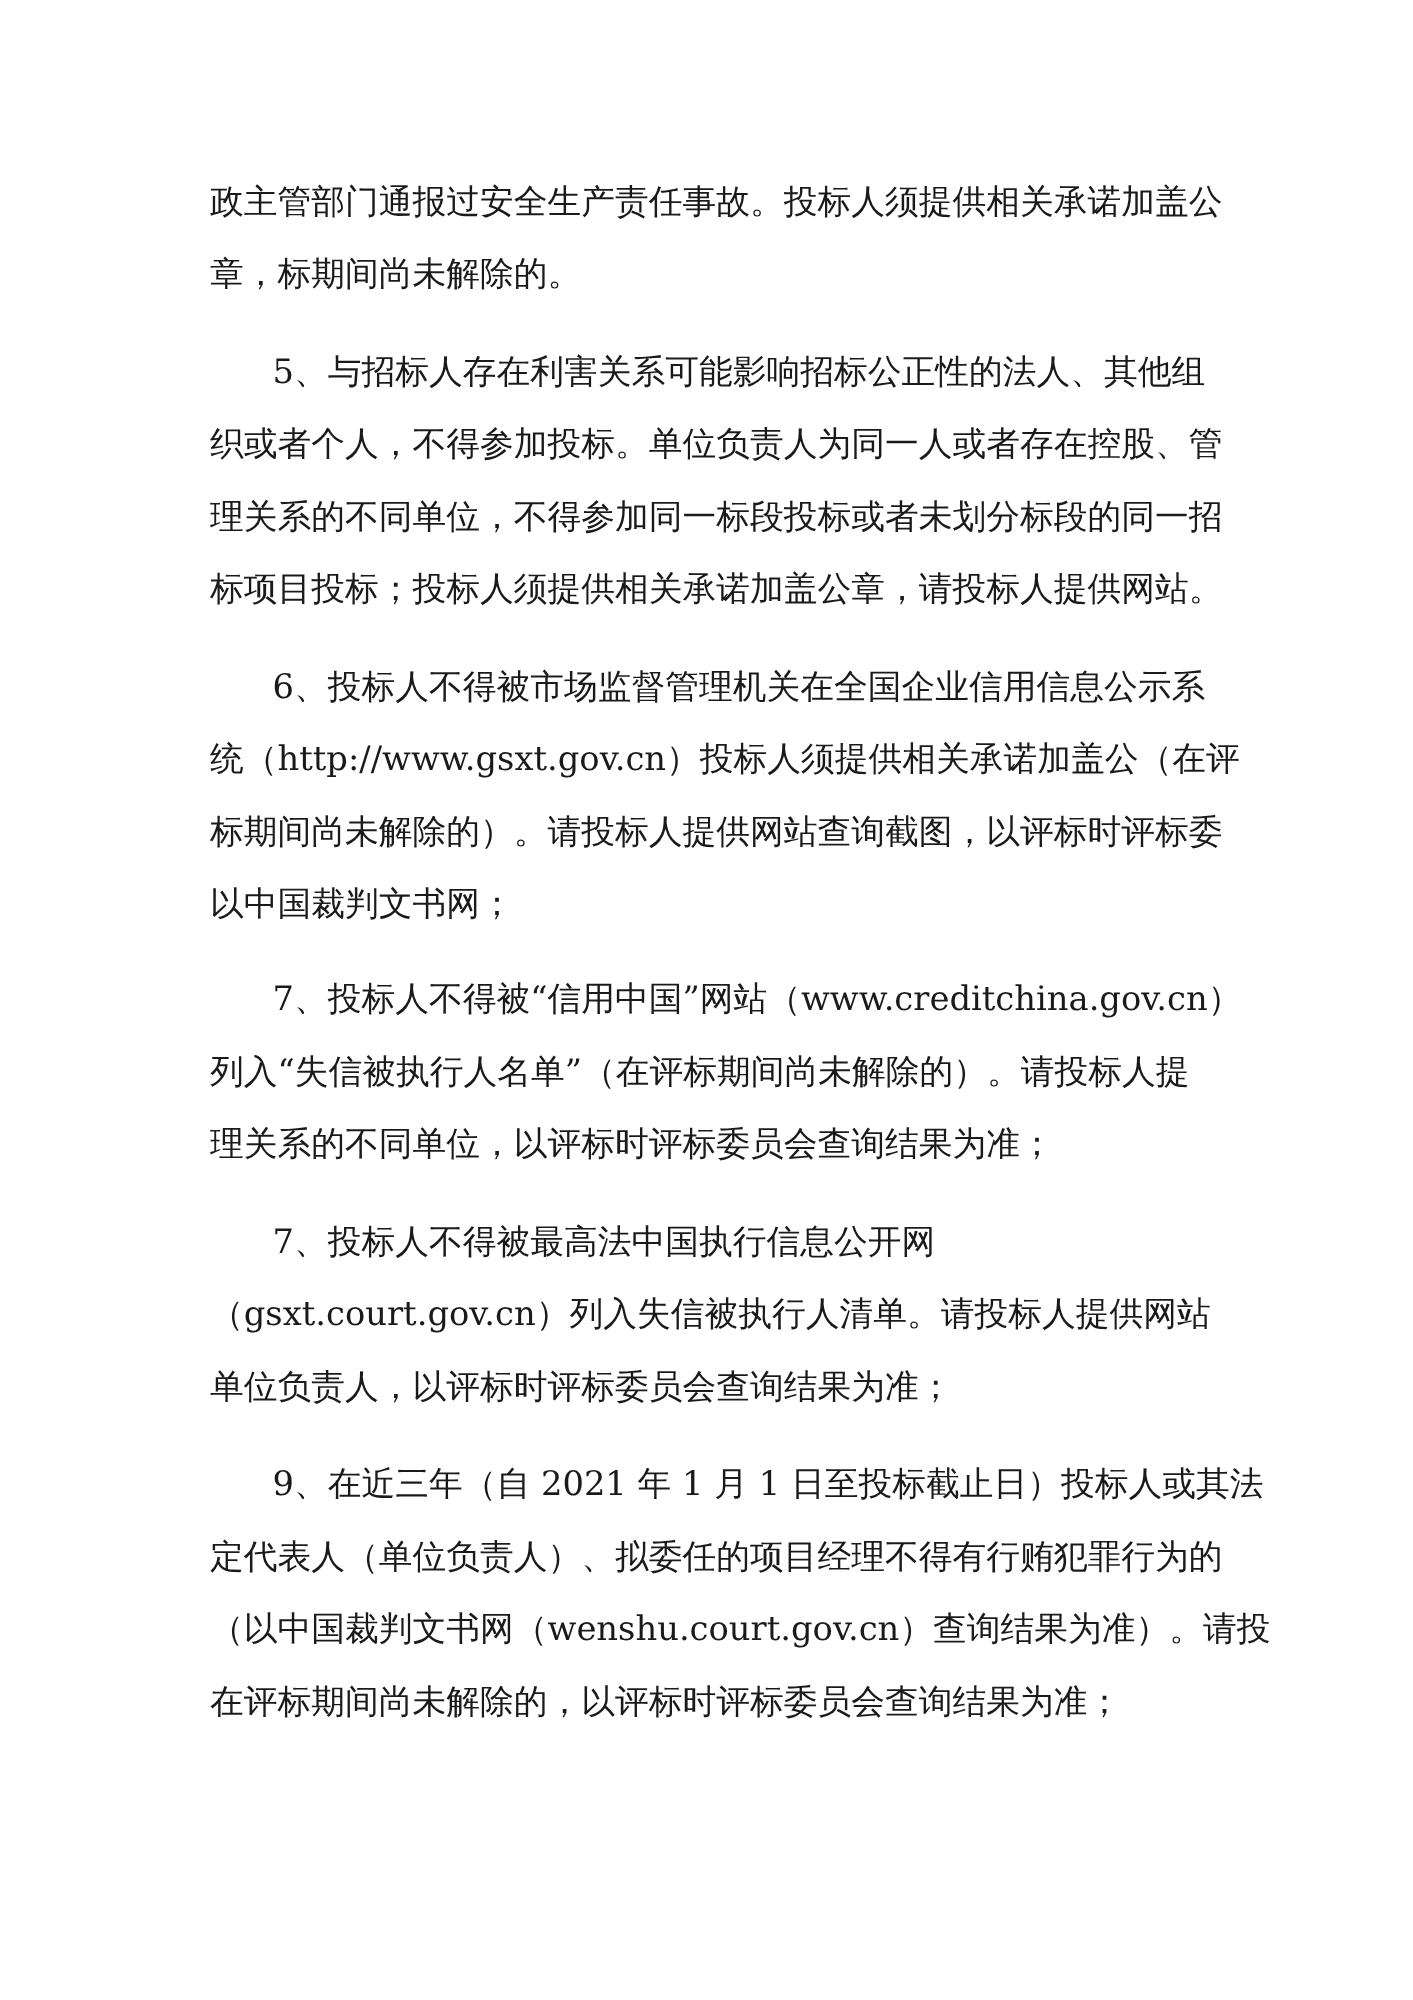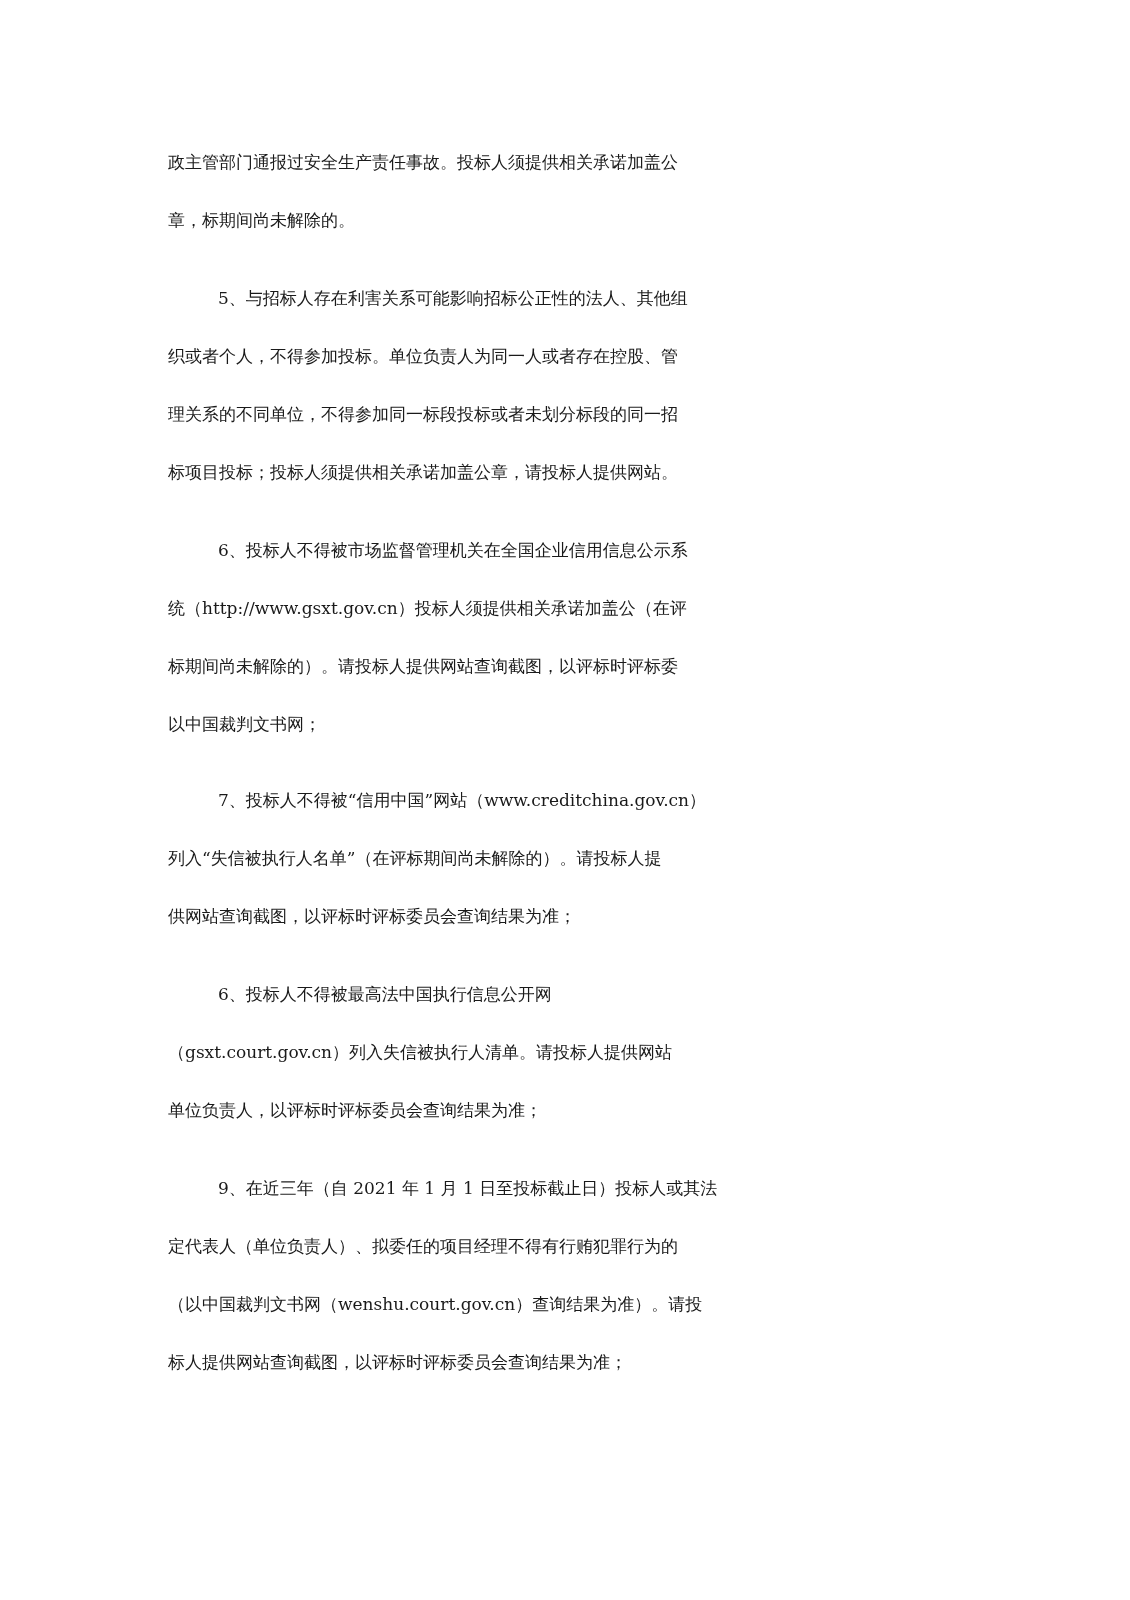--- a/index.html
+++ b/index.html
@@ -21,21 +21,21 @@
     width: 1130px;
     height: 1600px;
     background: #ffffff;
   }
   .line {
     position: absolute;
     left: 168px;
     width: 775px;
     height: 40px;
     line-height: 40px;
-    font-size: 17px;
+    font-size: 27px;
     white-space: nowrap;
     letter-spacing: 0px;
   }
   .line.indent {
     left: 218px;
     width: 725px;
   }
 </style>
 </head>
 <body>
@@ -57,29 +57,29 @@
   <div>
     <div class="line indent" style="top:530px">6、投标人不得被市场监督管理机关在全国企业信用信息公示系</div>
     <div class="line" style="top:588px">统（http://www.gsxt.gov.cn）投标人须提供相关承诺加盖公（在评</div>
     <div class="line" style="top:646px">标期间尚未解除的）。请投标人提供网站查询截图，以评标时评标委</div>
     <div class="line" style="top:704px">以中国裁判文书网；</div>
   </div>
 
   <div>
     <div class="line indent" style="top:780px">7、投标人不得被“信用中国”网站（www.creditchina.gov.cn）</div>
     <div class="line" style="top:838px">列入“失信被执行人名单”（在评标期间尚未解除的）。请投标人提</div>
-    <div class="line" style="top:896px">供网站查询截图，以评标时评标委员会查询结果为准；</div>
+    <div class="line" style="top:896px">理关系的不同单位，以评标时评标委员会查询结果为准；</div>
   </div>
 
   <div>
-    <div class="line indent" style="top:974px">6、投标人不得被最高法中国执行信息公开网</div>
+    <div class="line indent" style="top:974px">7、投标人不得被最高法中国执行信息公开网</div>
     <div class="line" style="top:1032px">（gsxt.court.gov.cn）列入失信被执行人清单。请投标人提供网站</div>
     <div class="line" style="top:1090px">单位负责人，以评标时评标委员会查询结果为准；</div>
   </div>
 
   <div>
     <div class="line indent" style="top:1168px">9、在近三年（自 2021 年 1 月 1 日至投标截止日）投标人或其法</div>
     <div class="line" style="top:1226px">定代表人（单位负责人）、拟委任的项目经理不得有行贿犯罪行为的</div>
     <div class="line" style="top:1284px">（以中国裁判文书网（wenshu.court.gov.cn）查询结果为准）。请投</div>
-    <div class="line" style="top:1342px">标人提供网站查询截图，以评标时评标委员会查询结果为准；</div>
+    <div class="line" style="top:1342px">在评标期间尚未解除的，以评标时评标委员会查询结果为准；</div>
   </div>
 
 </div>
 
 </body></html>

